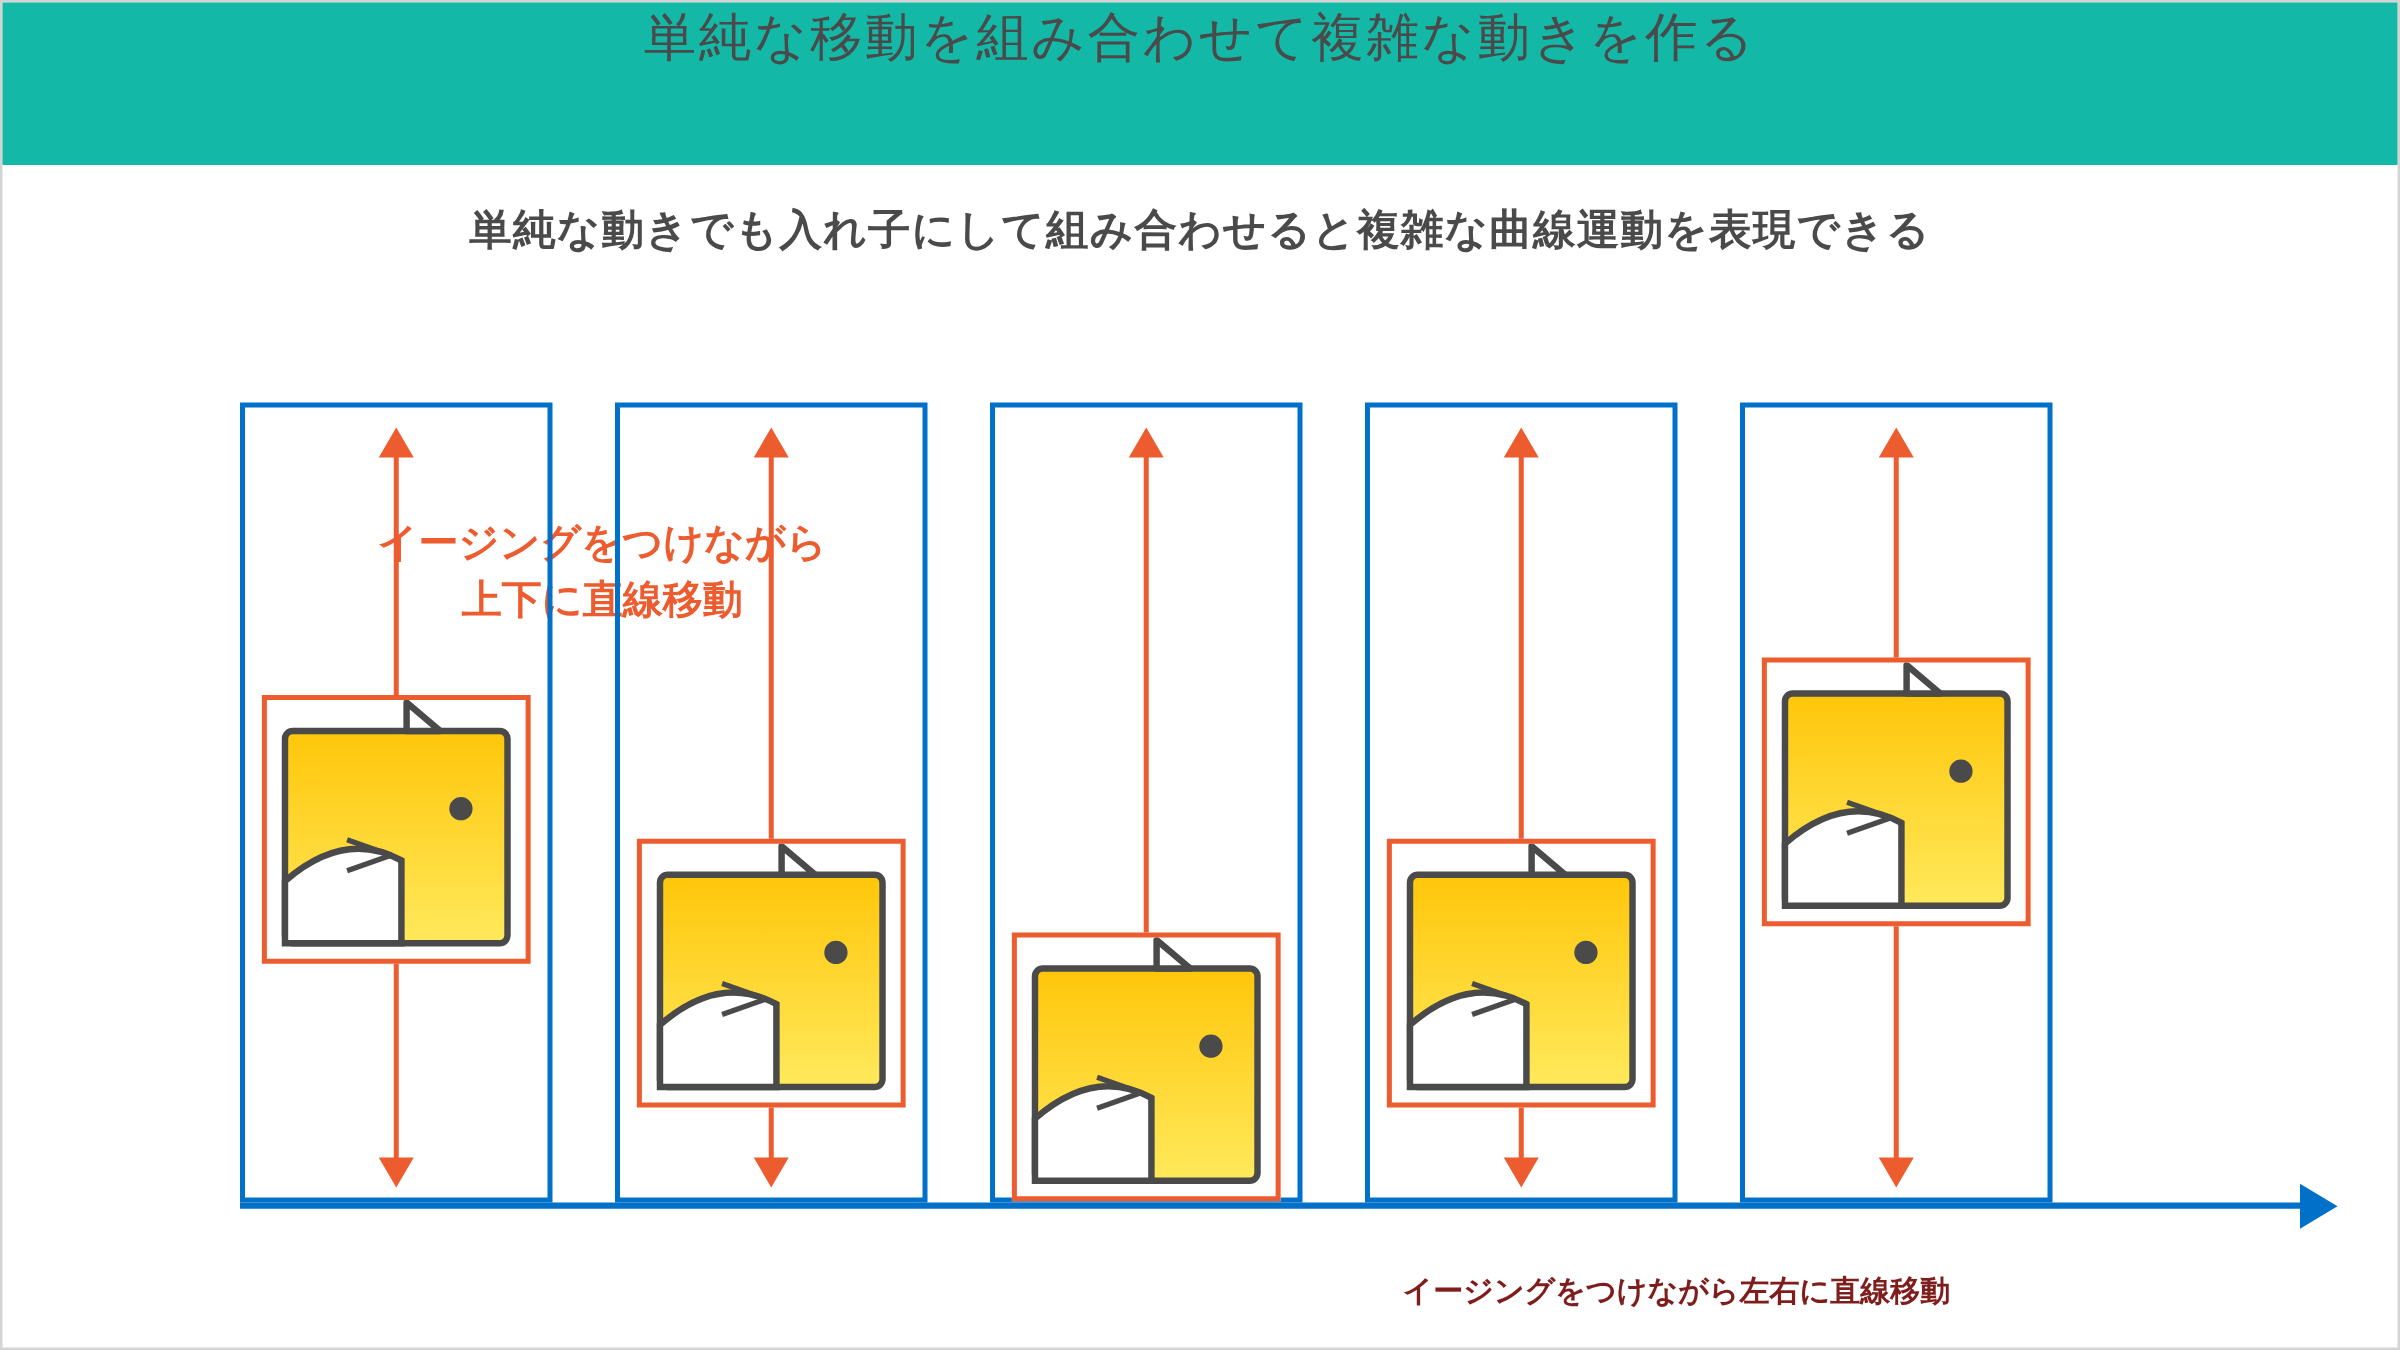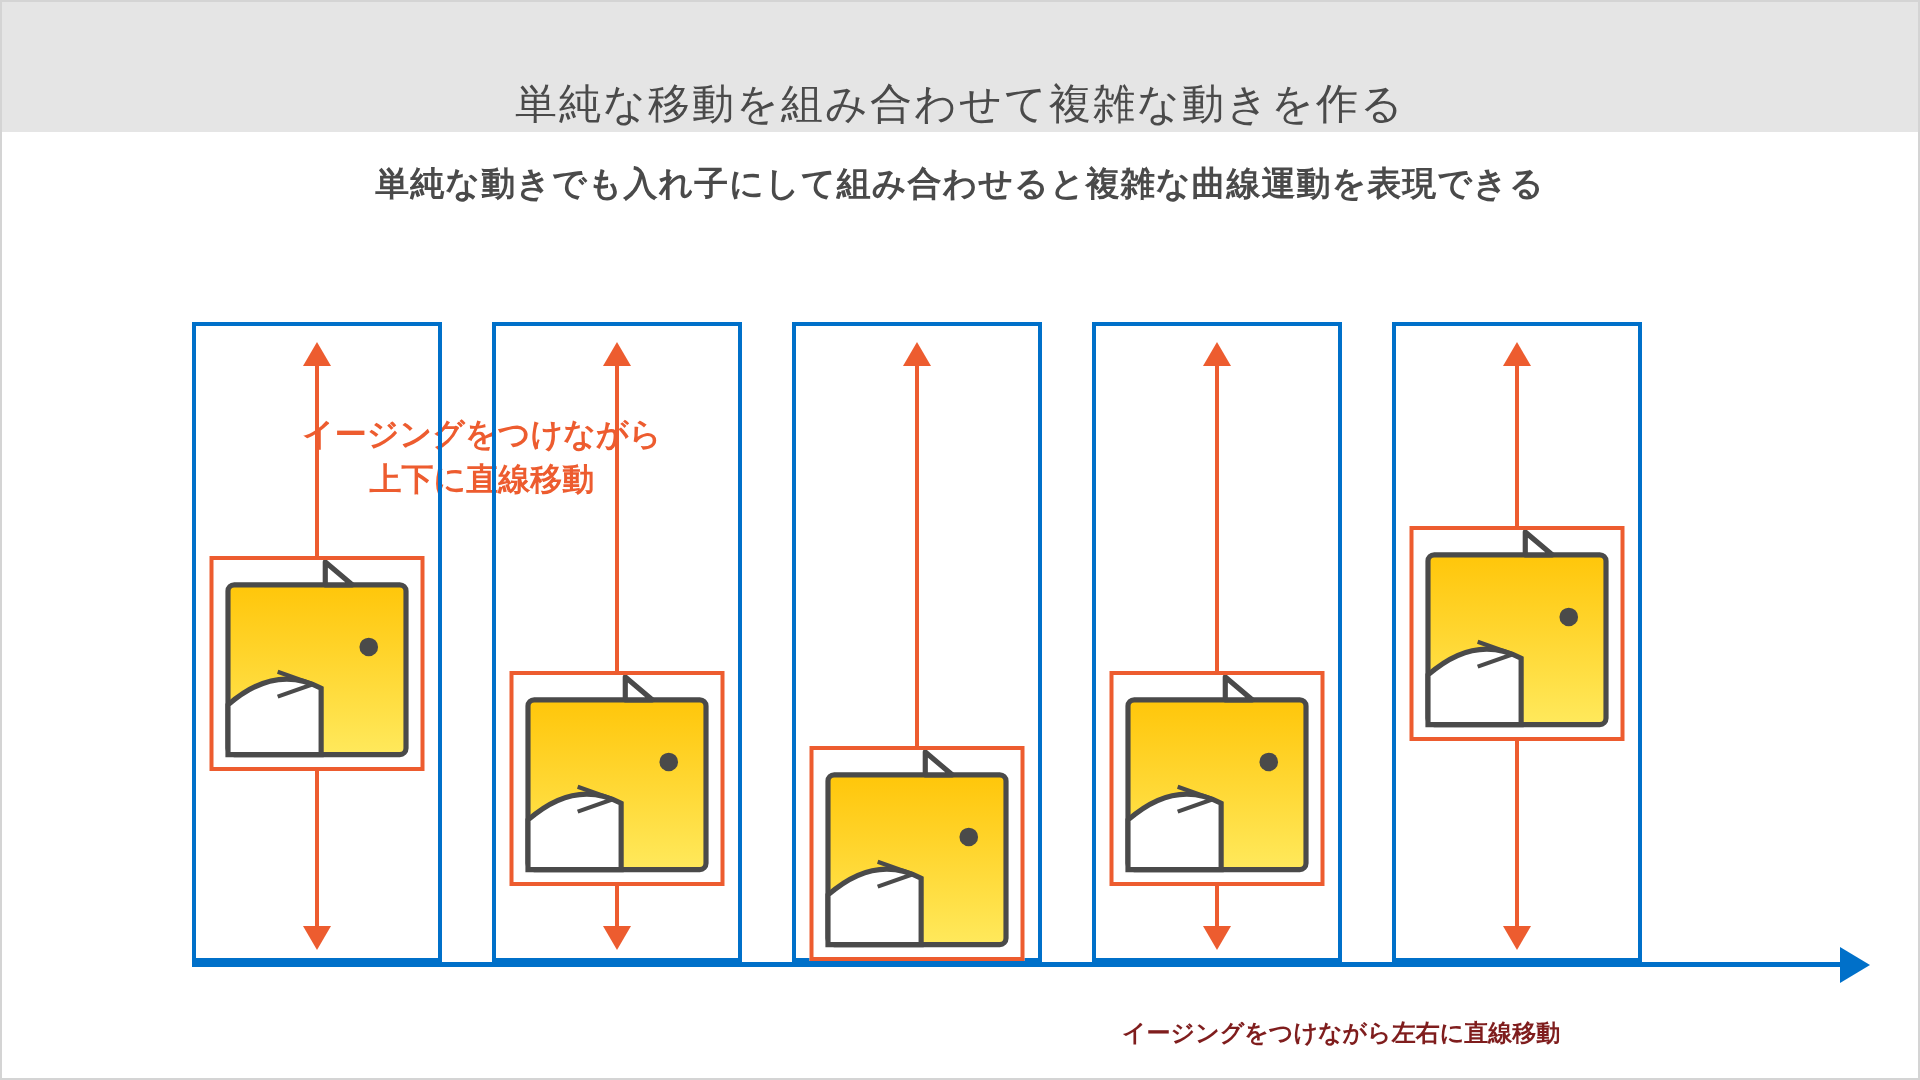--- a/index.html
+++ b/index.html
@@ -1,18 +1,18 @@
 <!DOCTYPE html>
 <html><head>
 <meta charset="utf-8">
 <style>
   * { box-sizing: border-box; margin: 0; padding: 0; }
   html, body { width: 1920px; height: 1080px; font-family: "Hiragino Sans", "Meiryo", sans-serif; background:#fff;}
   .slide { width:1920px; height:1080px; position:relative; background:#fff; border:2px solid #d4d4d4; }
-  .title-bar { width:100%; height:130px; background:#e5e5e5; display:flex; align-items:flex-end; justify-content:center;}
+  .title-bar { width:100%; height:130px; background:#14b8a6; display:flex; align-items:flex-start; justify-content:center;}
   .title-bar span { font-size:42px; color:#4a4a4a; font-weight:500; letter-spacing:2px;}
   .subtitle { text-align:center; font-size:34px; font-weight:700; color:#4a4a4a; margin-top:29px; letter-spacing:1px;}
   .stage { position:absolute; left:190px; top:320px; width:1580px; height:640px;}
   .col { position:absolute; width:250px; height:640px; border:4px solid #0070c9;}
   .arrow-v { position:absolute; left:50%; transform:translateX(-50%); width:4px; background:#ed5c2f;}
   .arrow-v::before, .arrow-v::after { content:""; position:absolute; left:50%; transform:translateX(-50%); width:0; height:0; border-left:14px solid transparent; border-right:14px solid transparent;}
   .arrow-v::before { top:-20px; border-bottom:24px solid #ed5c2f;}
   .arrow-v::after  { bottom:-20px; border-top:24px solid #ed5c2f;}
   .cat-box { position:absolute; left:50%; transform:translateX(-50%); width:215px; height:215px; border:4px solid #ed5c2f; background:#fff;}
   .cat-box svg { width:100%; height:100%; display:block;}

